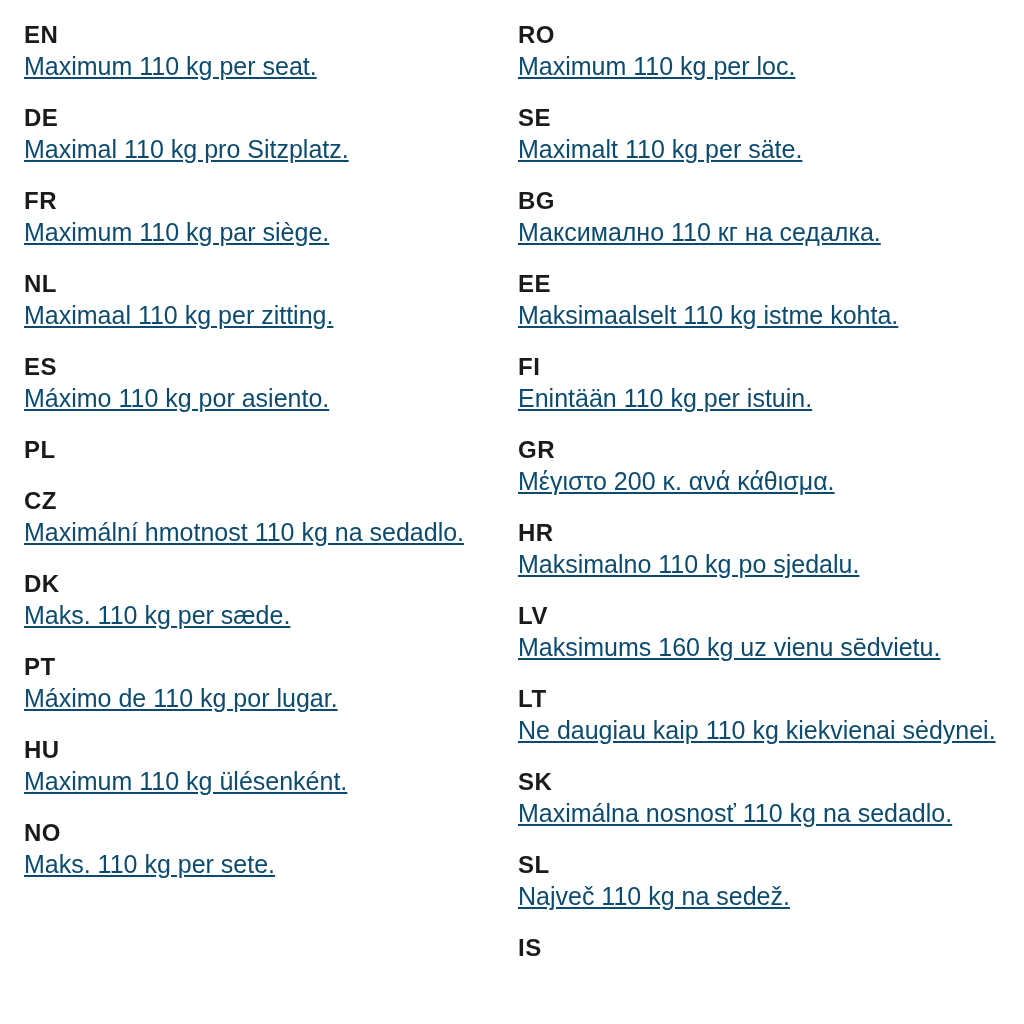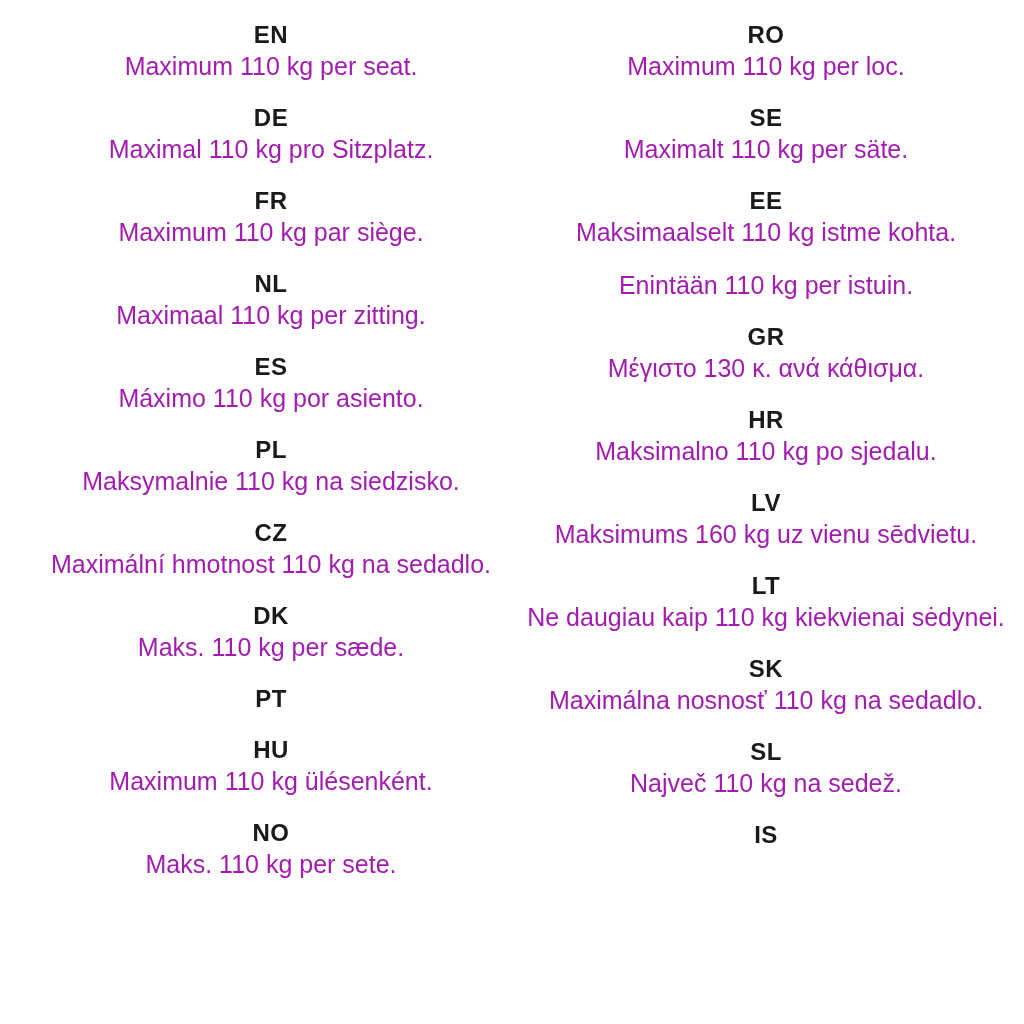--- a/index.html
+++ b/index.html
@@ -16,41 +16,41 @@
   }
   .page {
     box-sizing: border-box;
     width: 1024px;
     height: 736px;
     padding: 20px 10px 0 24px;
     display: grid;
     grid-template-columns: 494px 1fr;
     column-gap: 0;
     align-content: start;
-    text-align: center;
   }
   .column {
     display: block;
   }
   .entry {
     margin-bottom: 21px;
   }
   .lang-code {
     font-size: 24px;
     font-weight: bold;
     line-height: 30px;
     letter-spacing: 0.5px;
     color: #1a1a1a;
   }
   .lang-text {
     font-size: 25px;
     font-weight: normal;
     line-height: 32px;
-    color: #a21caf;
+    color: #0c4a6e;
     white-space: nowrap;
+    text-decoration: underline;
   }
 </style>
 </head>
 <body>
 
 <div class="page">
 
   <div class="column">
     <div class="entry">
       <div class="lang-code">EN</div>
@@ -67,32 +67,32 @@
     <div class="entry">
       <div class="lang-code">NL</div>
       <div class="lang-text">Maximaal 110 kg per zitting.</div>
     </div>
     <div class="entry">
       <div class="lang-code">ES</div>
       <div class="lang-text">Máximo 110 kg por asiento.</div>
     </div>
     <div class="entry">
       <div class="lang-code">PL</div>
-      <div class="lang-text">Maksymalnie 110 kg na siedzisko.</div>
     </div>
     <div class="entry">
       <div class="lang-code">CZ</div>
       <div class="lang-text">Maximální hmotnost 110 kg na sedadlo.</div>
     </div>
     <div class="entry">
       <div class="lang-code">DK</div>
       <div class="lang-text">Maks. 110 kg per sæde.</div>
     </div>
     <div class="entry">
       <div class="lang-code">PT</div>
+      <div class="lang-text">Máximo de 110 kg por lugar.</div>
     </div>
     <div class="entry">
       <div class="lang-code">HU</div>
       <div class="lang-text">Maximum 110 kg ülésenként.</div>
     </div>
     <div class="entry">
       <div class="lang-code">NO</div>
       <div class="lang-text">Maks. 110 kg per sete.</div>
     </div>
   </div>
@@ -100,29 +100,34 @@
   <div class="column">
     <div class="entry">
       <div class="lang-code">RO</div>
       <div class="lang-text">Maximum 110 kg per loc.</div>
     </div>
     <div class="entry">
       <div class="lang-code">SE</div>
       <div class="lang-text">Maximalt 110 kg per säte.</div>
     </div>
     <div class="entry">
+      <div class="lang-code">BG</div>
+      <div class="lang-text">Максимално 110 кг на седалка.</div>
+    </div>
+    <div class="entry">
       <div class="lang-code">EE</div>
       <div class="lang-text">Maksimaalselt 110 kg istme kohta.</div>
     </div>
     <div class="entry">
+      <div class="lang-code">FI</div>
       <div class="lang-text">Enintään 110 kg per istuin.</div>
     </div>
     <div class="entry">
       <div class="lang-code">GR</div>
-      <div class="lang-text">Μέγιστο 130 κ. ανά κάθισμα.</div>
+      <div class="lang-text">Μέγιστο 200 κ. ανά κάθισμα.</div>
     </div>
     <div class="entry">
       <div class="lang-code">HR</div>
       <div class="lang-text">Maksimalno 110 kg po sjedalu.</div>
     </div>
     <div class="entry">
       <div class="lang-code">LV</div>
       <div class="lang-text">Maksimums 160 kg uz vienu sēdvietu.</div>
     </div>
     <div class="entry">

